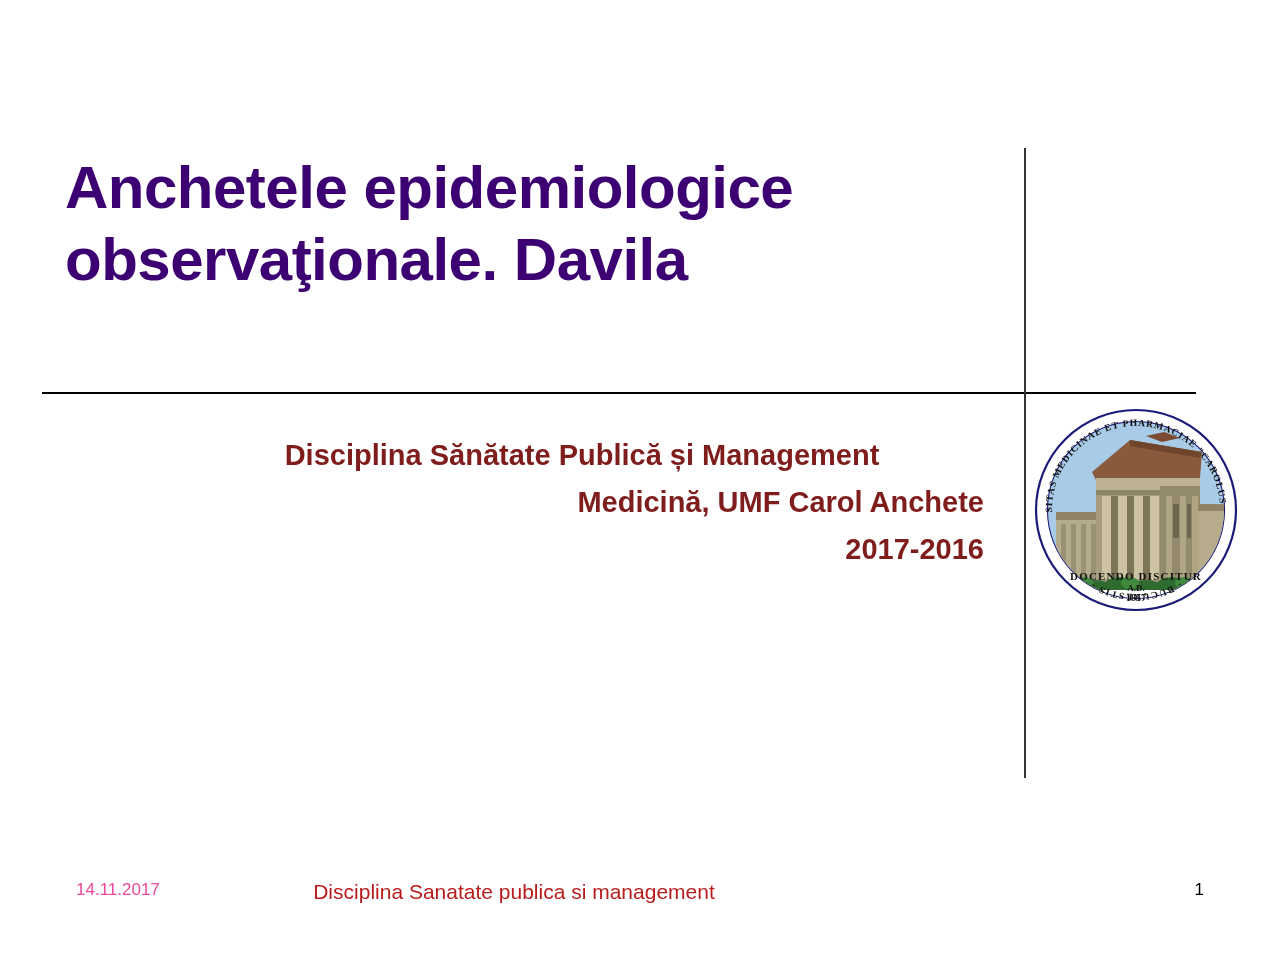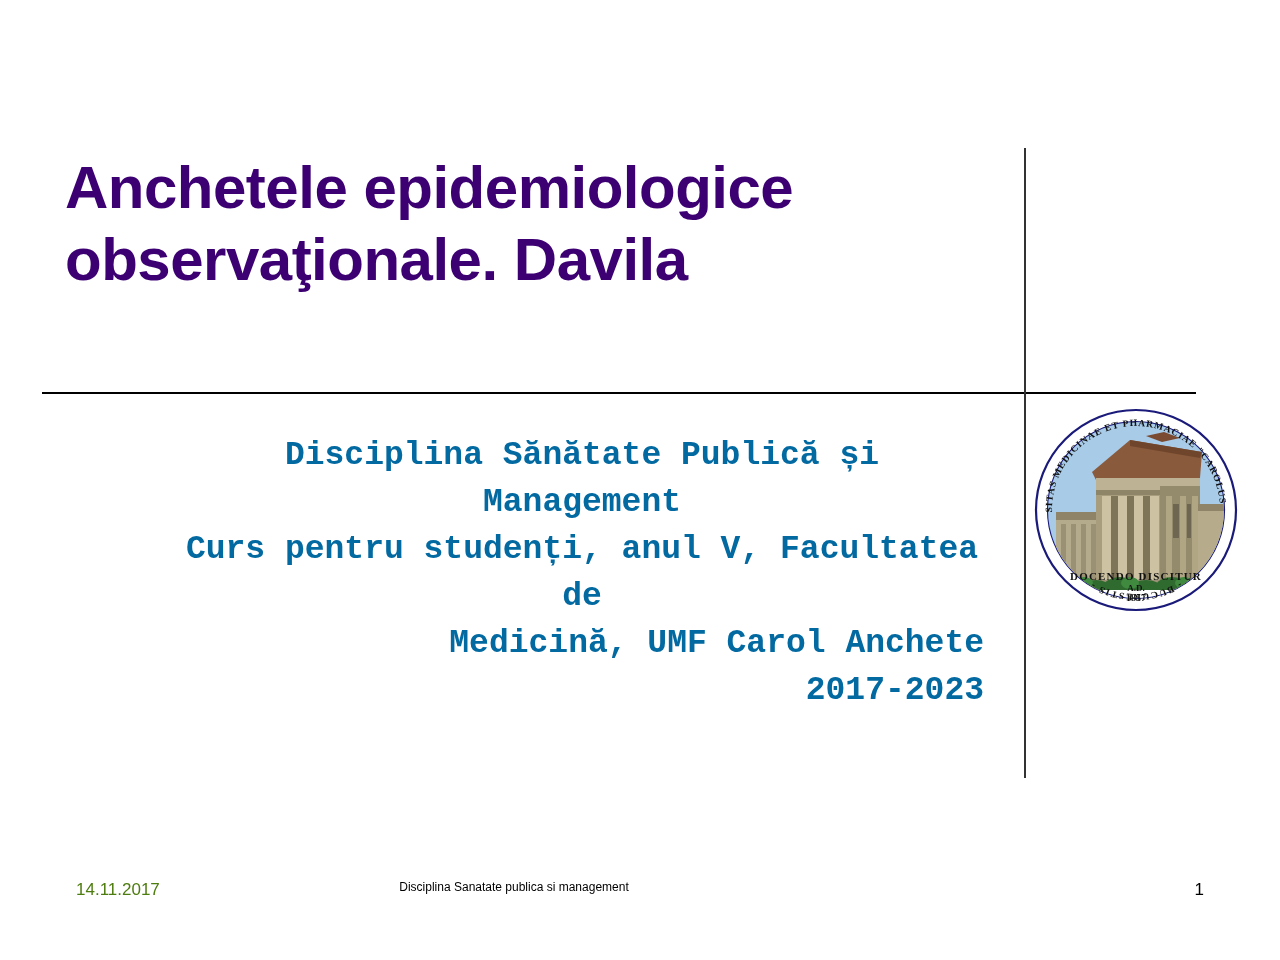--- a/index.html
+++ b/index.html
@@ -57,25 +57,25 @@
 
   
   .subtitle-block {
     position: absolute;
     left: 180px;
     top: 432px;
     width: 804px;
     text-align: right;
   }
   .subtitle-line {
-    font-family: Liberation Mono, monospace;
+    font-family: Liberation Sans, sans-serif;
     font-weight: bold;
-    font-size: 33px;
+    font-size: 29px;
     line-height: 47px;
-    color: #0369a1;
+    color: #7f1d1d;
   }
   .subtitle-line.center-ish {
     text-align: center;
   }
 
   
   .seal {
     position: absolute;
     left: 1034px;
     top: 400px;
@@ -91,31 +91,31 @@
     top: 880px;
     width: 1280px;
     height: 36px;
   }
   .footer-date {
     position: absolute;
     left: 76px;
     top: 0;
     font-family: "Liberation Sans", sans-serif;
     font-size: 17px;
-    color: #4d7c0f;
+    color: #ec4899;
   }
   .footer-center {
     position: absolute;
     left: 0;
     top: 0;
     width: 1028px;
     text-align: center;
     font-family: "Liberation Sans", sans-serif;
-    font-size: 12px;
-    color: #000000;
+    font-size: 21px;
+    color: #b91c1c;
   }
   .footer-page {
     position: absolute;
     right: 76px;
     top: 0;
     font-family: "Liberation Sans", sans-serif;
     font-size: 17px;
     color: #000000;
   }
 </style>
@@ -127,23 +127,22 @@
   <div class="title-block">
     <div class="title-line">Anchetele epidemiologice</div>
     <div class="title-line">observaţionale. Davila</div>
   </div>
 
   <div class="h-rule"></div>
   <div class="v-rule"></div>
 
   <div class="subtitle-block">
     <div class="subtitle-line center-ish">Disciplina Sănătate Publică și Management</div>
-    <div class="subtitle-line center-ish">Curs pentru studenți, anul V, Facultatea de</div>
     <div class="subtitle-line">Medicină, UMF Carol Anchete</div>
-    <div class="subtitle-line">2017-2023</div>
+    <div class="subtitle-line">2017-2016</div>
   </div>
 
   <div class="seal">
     <svg viewBox="0 0 204 220" xmlns="http://www.w3.org/2000/svg">
       <defs>
         <clipPath id="sealClip">
           <circle cx="102" cy="110" r="88"></circle>
         </clipPath>
         <path id="rimTopPath" d="M 18,110 A 84,84 0 0 1 186,110"></path>
         <path id="rimBottomPath" d="M 186,110 A 84,84 0 0 1 18,110"></path>

